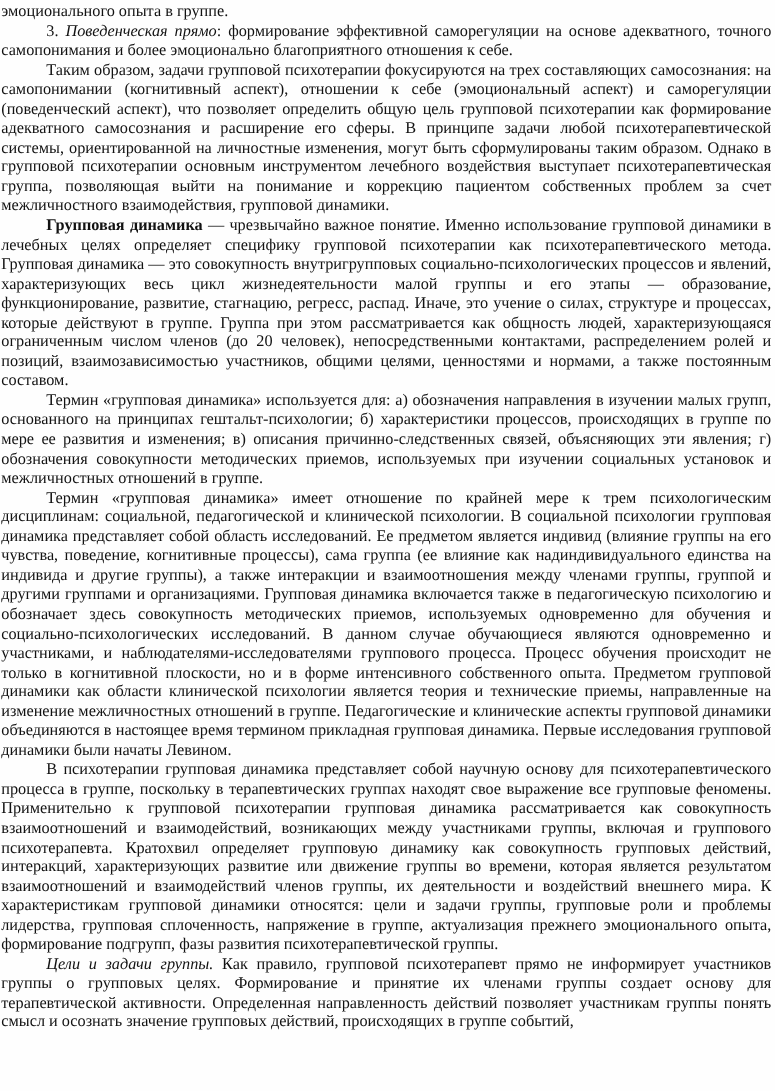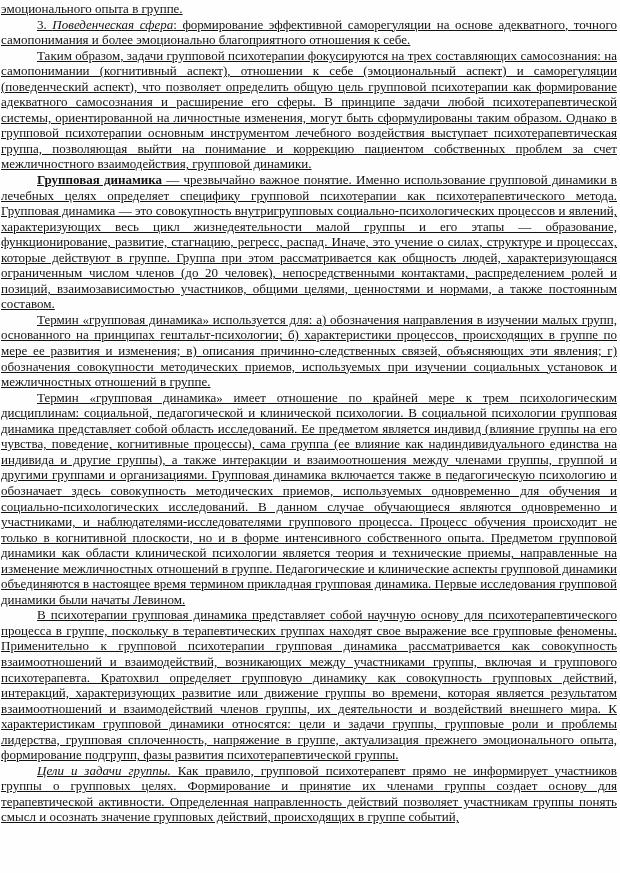--- a/index.html
+++ b/index.html
@@ -11,21 +11,20 @@
     width: 620px;
     height: 873px;
     box-sizing: border-box;
     background: #fefefe;
     color: #121212;
     font-family: "Liberation Serif", "DejaVu Serif", serif;
     font-size: 13px;
     line-height: 15.55px;
     overflow: hidden;
     padding: 1px 3px 0 1px;
-    text-decoration: underline;
   }
   .content p {
     margin: 0;
     text-align: justify;
     text-justify: inter-word;
   }
   .content p.indent {
     text-indent: 36px;
   }
   .content p.no-indent {
@@ -34,21 +33,21 @@
   .seg-normal { font-style: normal; font-weight: normal; }
   .seg-italic { font-style: italic; }
   .seg-bold   { font-weight: bold; }
 </style>
 </head>
 <body>
 
 <div class="page">
   <div class="content" id="content">
       <p class="no-indent"><span class="seg-normal">эмоционального опыта в группе.</span></p>
-      <p class="indent"><span class="seg-normal">3. </span><span class="seg-italic">Поведенческая сфера</span><span class="seg-normal">: формирование эффективной саморегуляции на основе адекватного, точного самопонимания и более эмоционально благоприятного отношения к себе.</span></p>
+      <p class="indent"><span class="seg-normal">3. </span><span class="seg-italic">Поведенческая прямо</span><span class="seg-normal">: формирование эффективной саморегуляции на основе адекватного, точного самопонимания и более эмоционально благоприятного отношения к себе.</span></p>
       <p class="indent"><span class="seg-normal">Таким образом, задачи групповой психотерапии фокусируются на трех составляющих самосознания: на самопонимании (когнитивный аспект), отношении к себе (эмоциональный аспект) и саморегуляции (поведенческий аспект), что позволяет определить общую цель групповой психотерапии как формирование адекватного самосознания и расширение его сферы. В принципе задачи любой психотерапевтической системы, ориентированной на личностные изменения, могут быть сформулированы таким образом. Однако в групповой психотерапии основным инструментом лечебного воздействия выступает психотерапевтическая группа, позволяющая выйти на понимание и коррекцию пациентом собственных проблем за счет межличностного взаимодействия, групповой динамики.</span></p>
       <p class="indent"><span class="seg-bold">Групповая динамика</span><span class="seg-normal"> — чрезвычайно важное понятие. Именно использование групповой динамики в лечебных целях определяет специфику групповой психотерапии как психотерапевтического метода. Групповая динамика — это совокупность внутригрупповых социально-психологических процессов и явлений, характеризующих весь цикл жизнедеятельности малой группы и его этапы — образование, функционирование, развитие, стагнацию, регресс, распад. Иначе, это учение о силах, структуре и процессах, которые действуют в группе. Группа при этом рассматривается как общность людей, характеризующаяся ограниченным числом членов (до 20 человек), непосредственными контактами, распределением ролей и позиций, взаимозависимостью участников, общими целями, ценностями и нормами, а также постоянным составом.</span></p>
       <p class="indent"><span class="seg-normal">Термин «групповая динамика» используется для: а) обозначения направления в изучении малых групп, основанного на принципах гештальт-психологии; б) характеристики процессов, происходящих в группе по мере ее развития и изменения; в) описания причинно-следственных связей, объясняющих эти явления; г) обозначения совокупности методических приемов, используемых при изучении социальных установок и межличностных отношений в группе.</span></p>
       <p class="indent"><span class="seg-normal">Термин «групповая динамика» имеет отношение по крайней мере к трем психологическим дисциплинам: социальной, педагогической и клинической психологии. В социальной психологии групповая динамика представляет собой область исследований. Ее предметом является индивид (влияние группы на его чувства, поведение, когнитивные процессы), сама группа (ее влияние как надиндивидуального единства на индивида и другие группы), а также интеракции и взаимоотношения между членами группы, группой и другими группами и организациями. Групповая динамика включается также в педагогическую психологию и обозначает здесь совокупность методических приемов, используемых одновременно для обучения и социально-психологических исследований. В данном случае обучающиеся являются одновременно и участниками, и наблюдателями-исследователями группового процесса. Процесс обучения происходит не только в когнитивной плоскости, но и в форме интенсивного собственного опыта. Предметом групповой динамики как области клинической психологии является теория и технические приемы, направленные на изменение межличностных отношений в группе. Педагогические и клинические аспекты групповой динамики объединяются в настоящее время термином прикладная групповая динамика. Первые исследования групповой динамики были начаты Левином.</span></p>
       <p class="indent"><span class="seg-normal">В психотерапии групповая динамика представляет собой научную основу для психотерапевтического процесса в группе, поскольку в терапевтических группах находят свое выражение все групповые феномены. Применительно к групповой психотерапии групповая динамика рассматривается как совокупность взаимоотношений и взаимодействий, возникающих между участниками группы, включая и группового психотерапевта. Кратохвил определяет групповую динамику как совокупность групповых действий, интеракций, характеризующих развитие или движение группы во времени, которая является результатом взаимоотношений и взаимодействий членов группы, их деятельности и воздействий внешнего мира. К характеристикам групповой динамики относятся: цели и задачи группы, групповые роли и проблемы лидерства, групповая сплоченность, напряжение в группе, актуализация прежнего эмоционального опыта, формирование подгрупп, фазы развития психотерапевтической группы.</span></p>
       <p class="indent"><span class="seg-italic">Цели и задачи группы.</span><span class="seg-normal"> Как правило, групповой психотерапевт прямо не информирует участников группы о групповых целях. Формирование и принятие их членами группы создает основу для терапевтической активности. Определенная направленность действий позволяет участникам группы понять смысл и осознать значение групповых действий, происходящих в группе событий,</span></p>
     </div>
 </div>
 
 </body></html>

